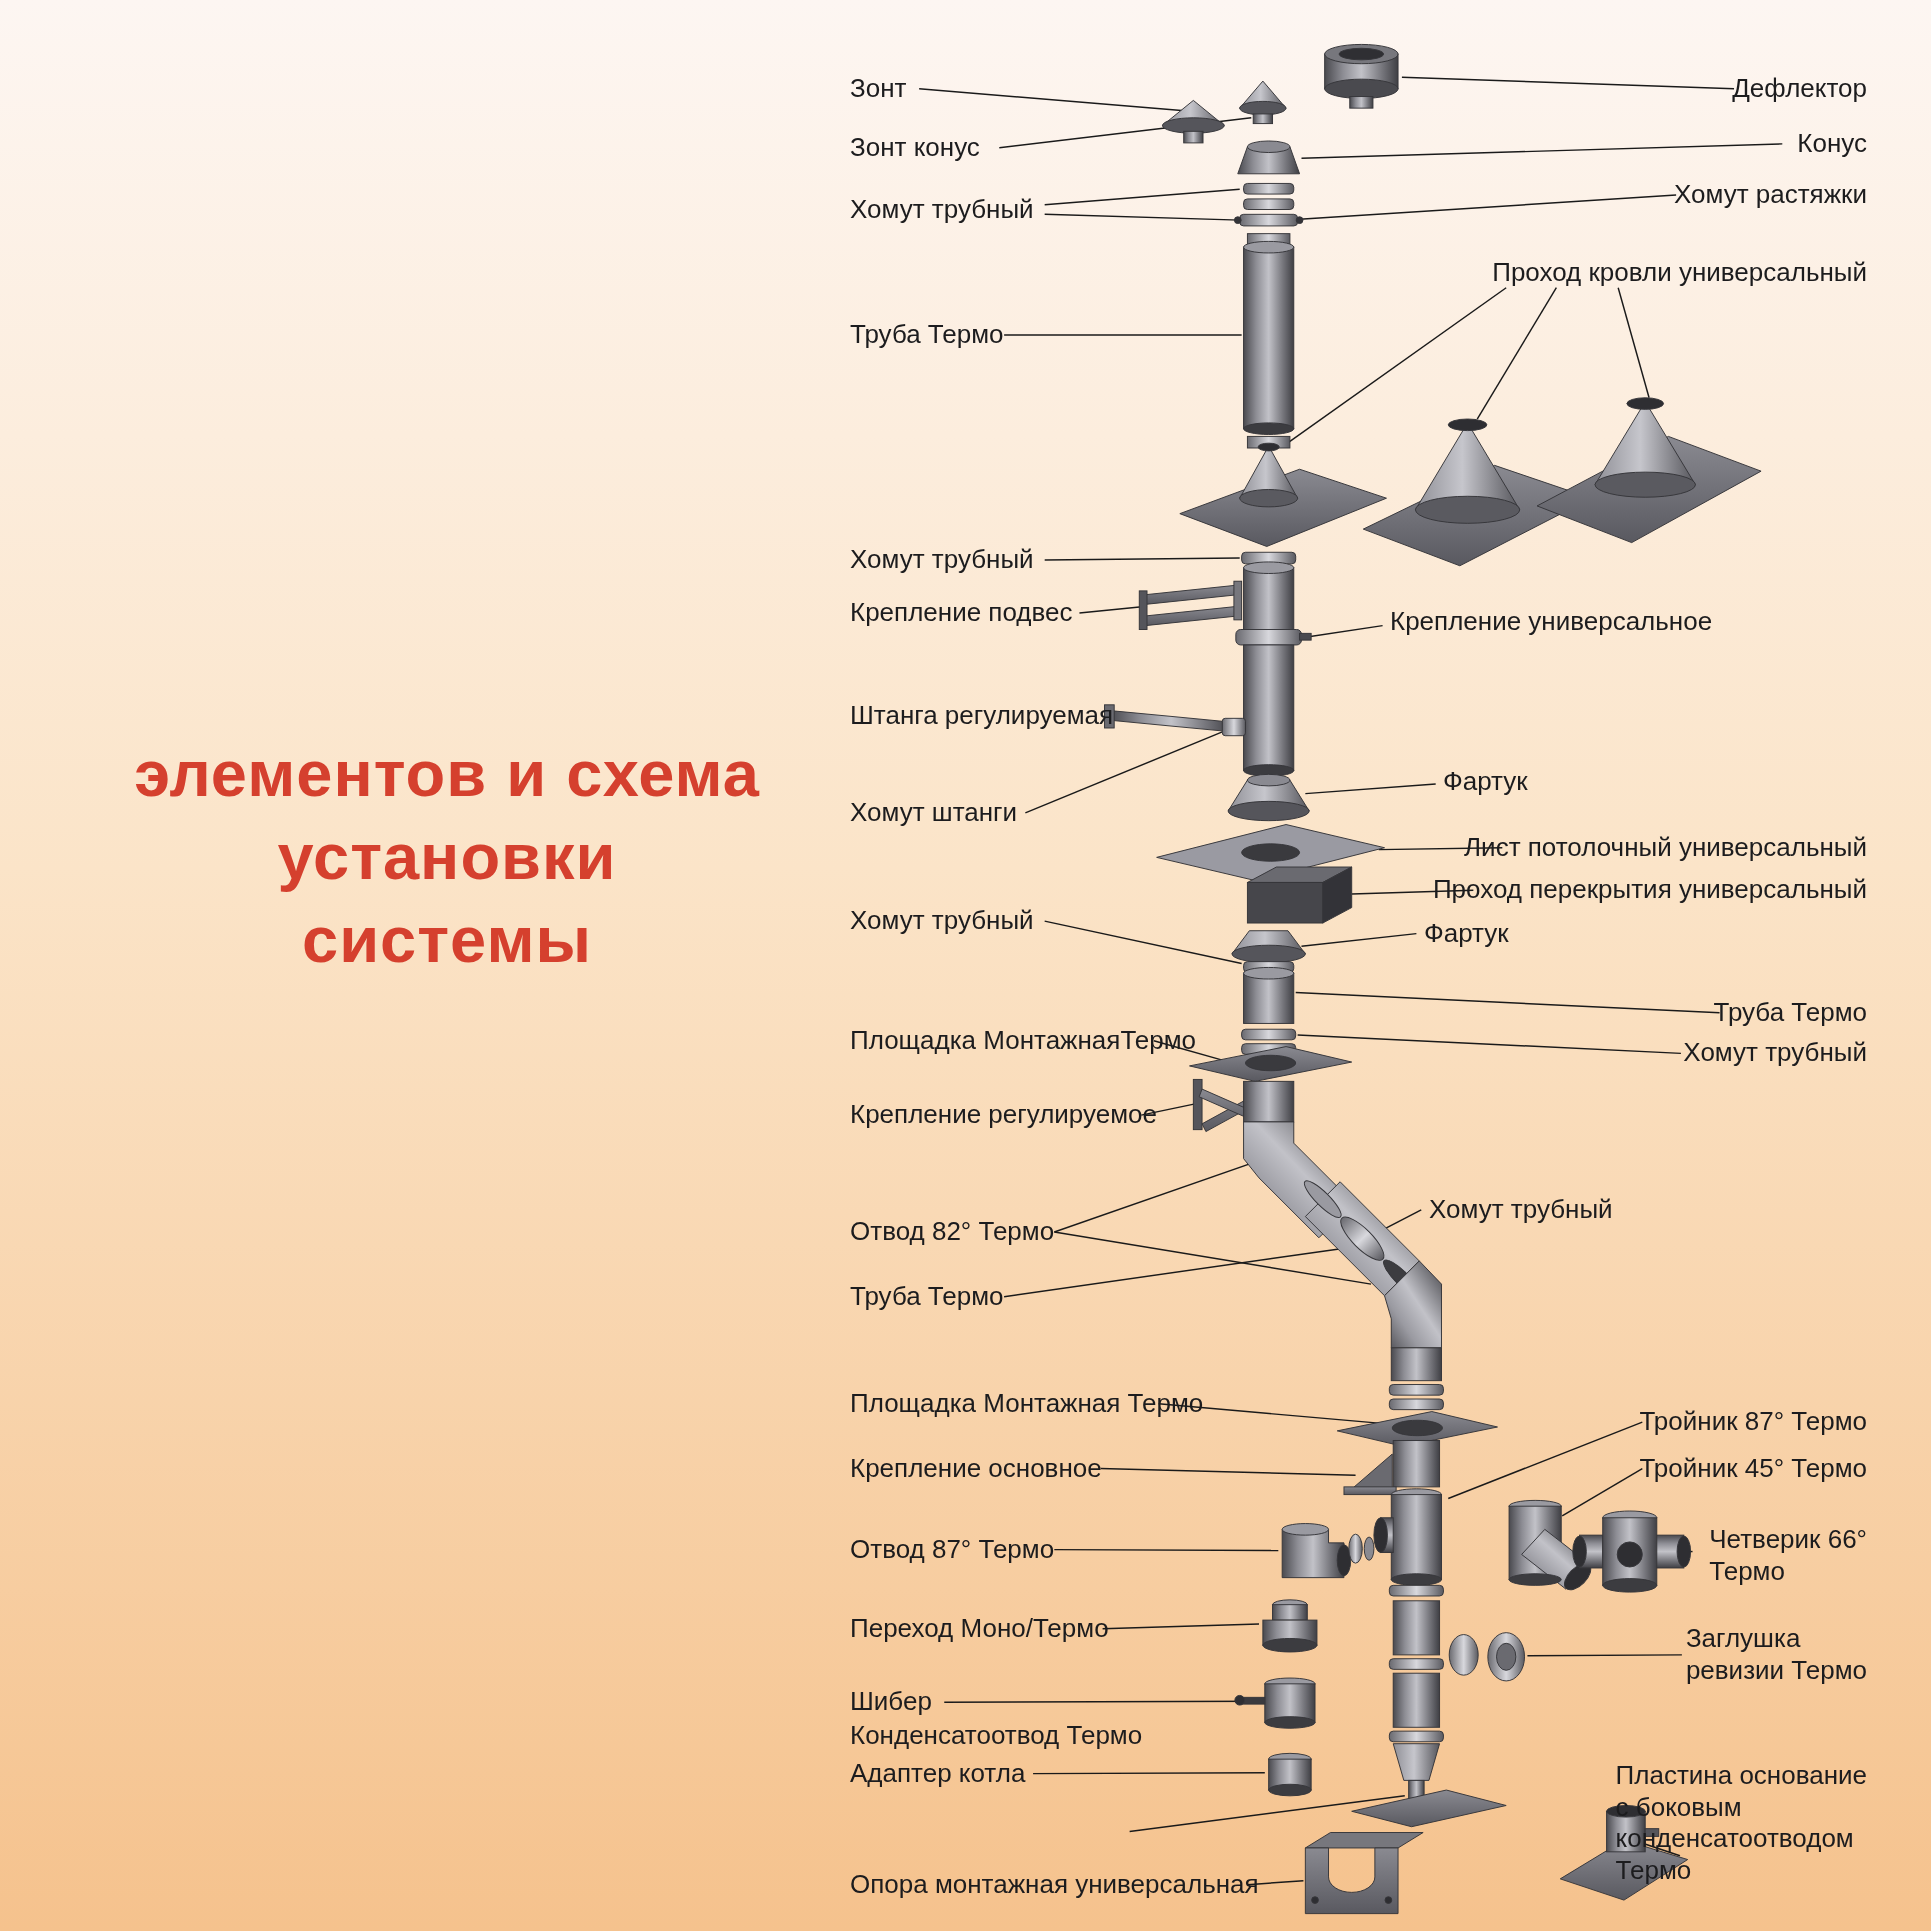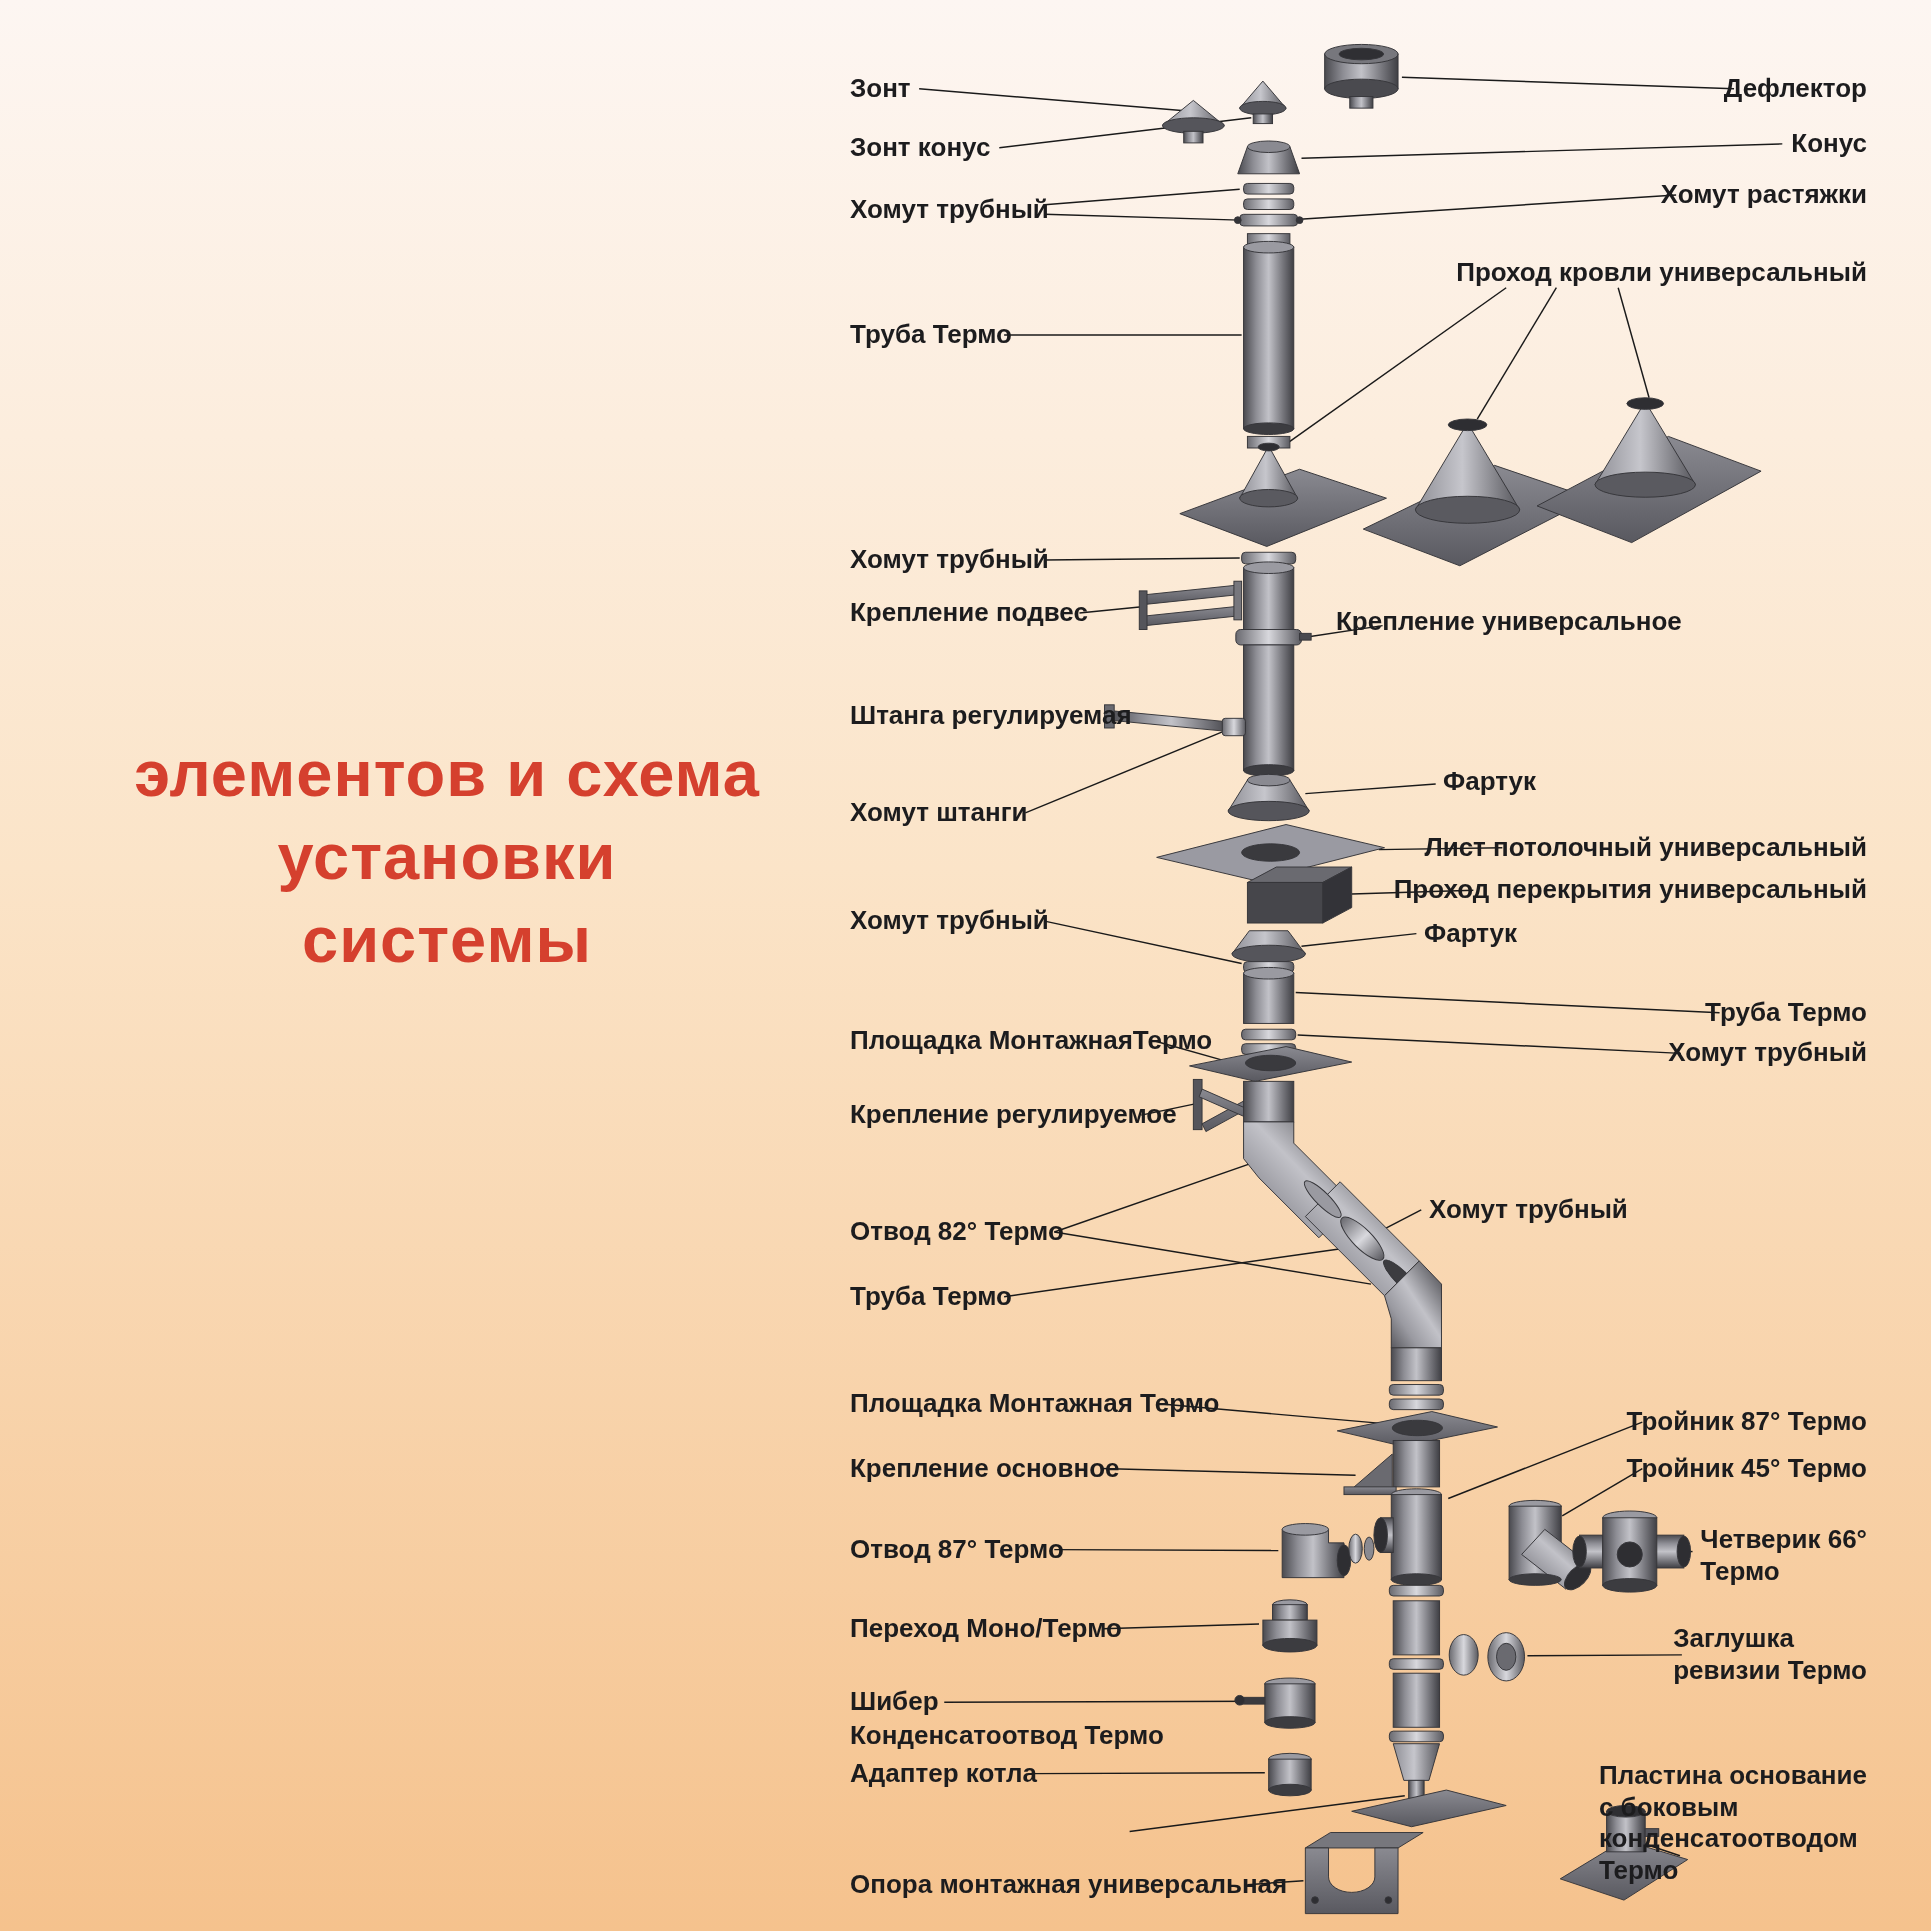--- a/index.html
+++ b/index.html
@@ -11,21 +11,20 @@
     font-family:"Liberation Sans",sans-serif;
   }
   #diagram-svg{position:absolute;left:0;top:0;}
   .lbl{
     position:absolute;
     font-size:26px;
     line-height:1.22;
     color:#1c1c1e;
     white-space:pre-line;
     transform:translateY(-50%);
-    font-weight:bold;
   }
   .lbl-l{left:850px;text-align:left;}
   .lbl-r{right:64px;text-align:left;}
   .lbl-m{text-align:left;}
   .title{
     position:absolute;
     left:85px;top:732px;
     width:724px;
     text-align:center;
     color:#d5402e;
@@ -417,19 +416,19 @@
   <div class="lbl lbl-r" style="top:1469px">Тройник 45° Термо</div>
   <div class="lbl lbl-r" style="top:1556px">Четверик 66°
 Термо</div>
   <div class="lbl lbl-r" style="top:1655px">Заглушка
 ревизии Термо</div>
   <div class="lbl lbl-r" style="top:1823px">Пластина основание
 с боковым
 конденсатоотводом
 Термо</div>
 
-  <div class="lbl lbl-m" style="left:1336px;top:622px">Крепление универсальное</div>
+  <div class="lbl lbl-m" style="left:1390px;top:622px">Крепление универсальное</div>
   <div class="lbl lbl-m" style="left:1443px;top:782px">Фартук</div>
   <div class="lbl lbl-m" style="left:1424px;top:934px">Фартук</div>
   <div class="lbl lbl-m" style="left:1429px;top:1210px">Хомут трубный</div>
 
 </div>
 
 
 </body></html>

